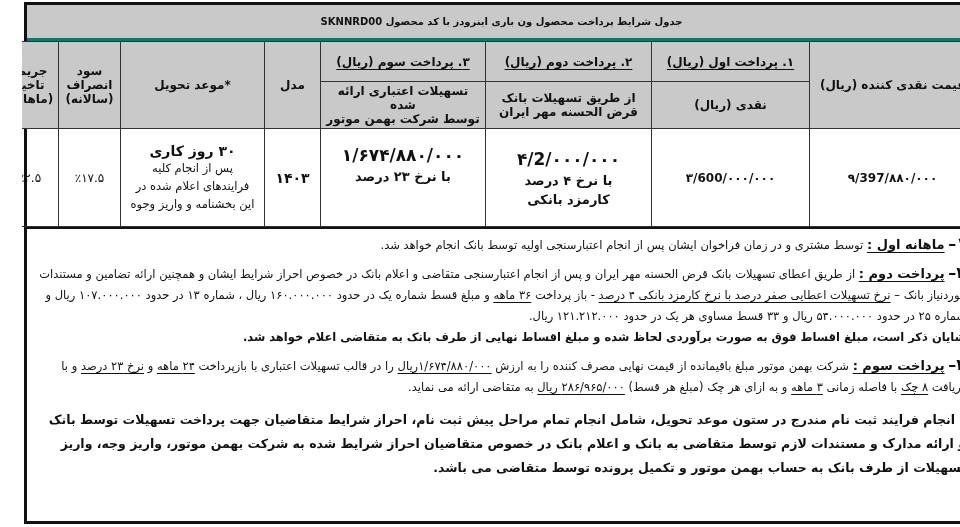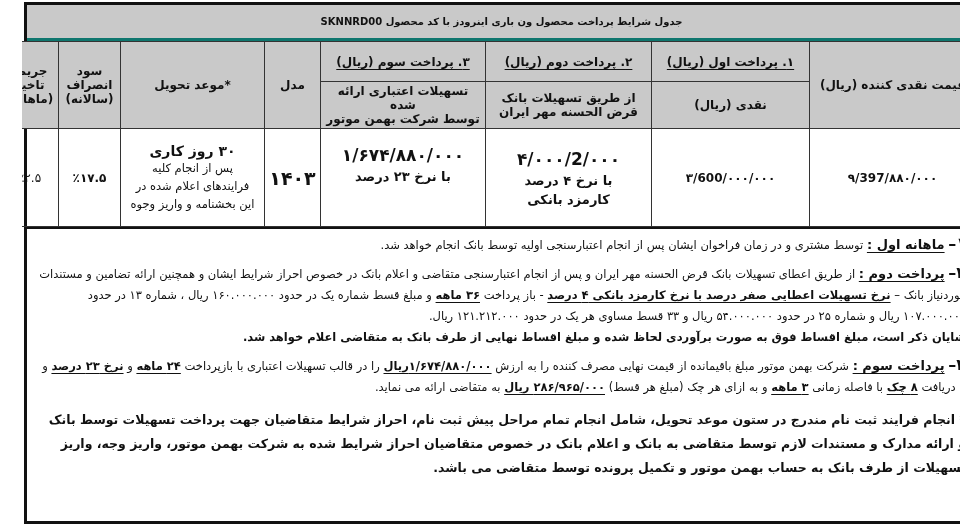--- a/index.html
+++ b/index.html
@@ -29,21 +29,21 @@
   .big-num { font-size: 19px; letter-spacing: 0.5px; }
   .mid-num { font-size: 17px; letter-spacing: 0.5px; }
   .sub { font-size: 13px; display: block; margin-top: 4px; }
   .small { font-weight: normal; font-size: 11.5px; display: block; line-height: 18px; }
   .grid-wrap { border-bottom: 2px solid #111; }
   .notes { padding: 4px 10px 0 10px; font-size: 11.5px; line-height: 21px; }
   .note { margin-bottom: 3px; }
   .note .num { font-weight: bold; font-size: 16px; }
   .note .lbl { font-weight: bold; font-size: 13px; text-decoration: underline; text-underline-offset: 3px; }
   .b { font-weight: bold; }
-  .bu { font-weight: bold; text-decoration: underline; text-underline-offset: 3px; }
+  .bu { font-weight: normal; text-decoration: underline; text-underline-offset: 3px; }
   .footnote { font-weight: bold; font-size: 12.5px; line-height: 24px; margin-top: 10px; }
 </style>
 </head>
 <body>
 
 <div class="frame">
   <div class="title-bar">
     <span dir="rtl">جدول شرایط پرداخت محصول ون باری اینرودز با کد محصول SKNNRD00</span>
   </div>
 
@@ -86,36 +86,36 @@
       </th>
       <th>
         <div>تسهیلات اعتباری ارائه شده</div>
         <div>توسط شرکت بهمن موتور</div>
       </th>
     </tr>
     <tr class="data-row">
       <td class="big-num">۹/397/۸۸۰/۰۰۰</td>
       <td class="big-num">۳/600/۰۰۰/۰۰۰</td>
       <td>
-        <span class="mid-num">۴/۰۰۰/2/۰۰۰</span>
+        <span class="mid-num">۴/2/۰۰۰/۰۰۰</span>
         <span class="sub">با نرخ ۴ درصد</span>
         <span class="sub">کارمزد بانکی</span>
       </td>
       <td style="vertical-align: top; padding-top: 16px;">
         <span class="mid-num">۱/۶۷۴/۸۸۰/۰۰۰</span>
         <span class="sub">با نرخ ۲۳ درصد</span>
       </td>
-      <td style="font-size:19px">۱۴۰۳</td>
+      <td style="font-size:14px">۱۴۰۳</td>
       <td>
         <span style="font-size:14px">۳۰ روز کاری</span>
         <span class="small">پس از انجام کلیه</span>
         <span class="small">فرایندهای اعلام شده در</span>
         <span class="small">این بخشنامه و واریز وجوه</span>
       </td>
-      <td style="font-weight:bold">٪۱۷.۵</td>
+      <td style="font-weight:normal">٪۱۷.۵</td>
       <td style="font-weight:normal">٪۲.۵</td>
     </tr>
   </tbody>
       </table>
   </div>
 
   <div class="notes">
     <div class="note">
       <span class="num">۱–</span>
       <span class="lbl">ماهانه اول :</span><span> توسط مشتری و در زمان فراخوان ایشان پس از انجام اعتبارسنجی اولیه توسط بانک انجام خواهد شد.</span>

